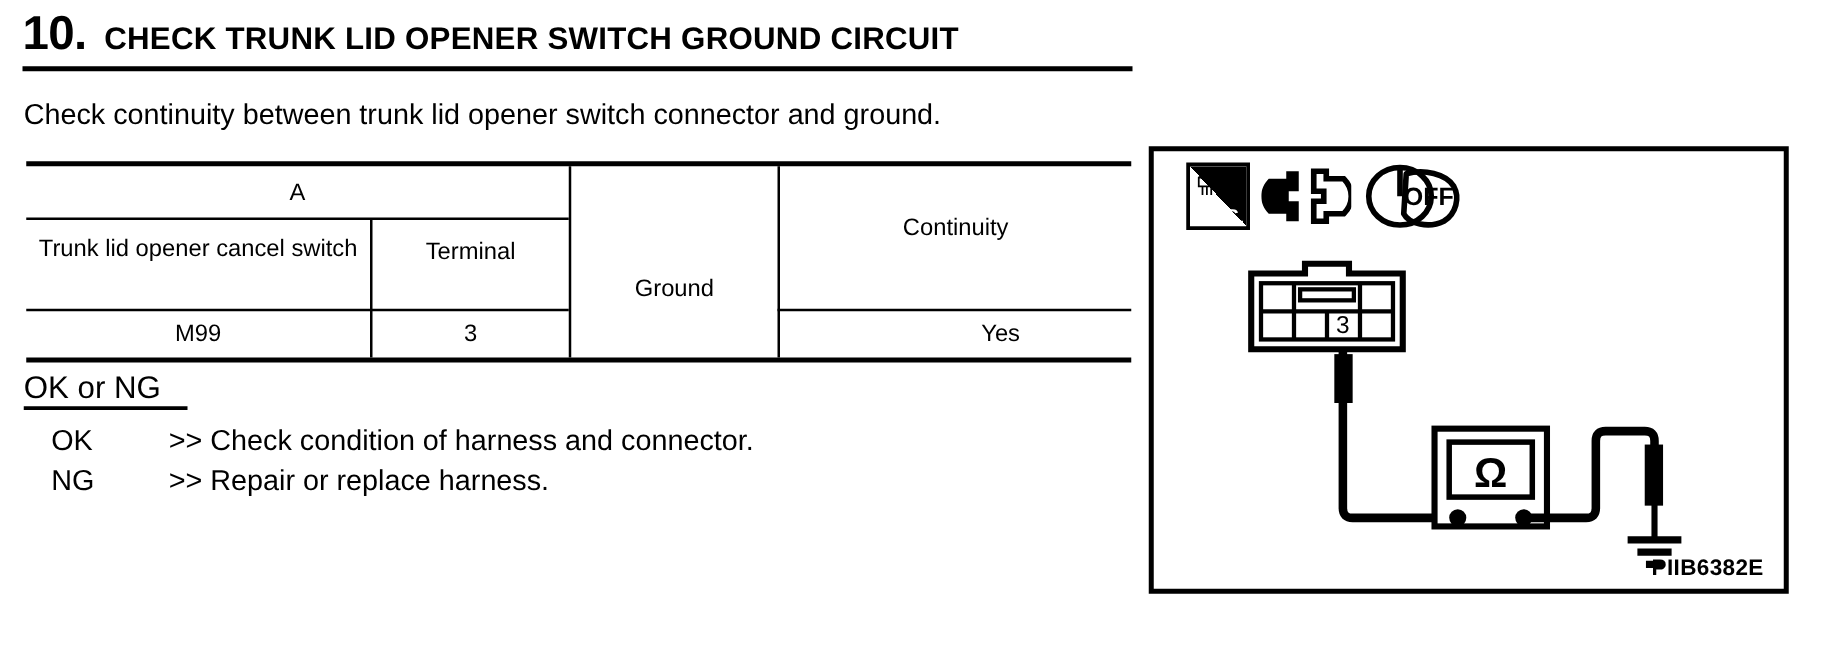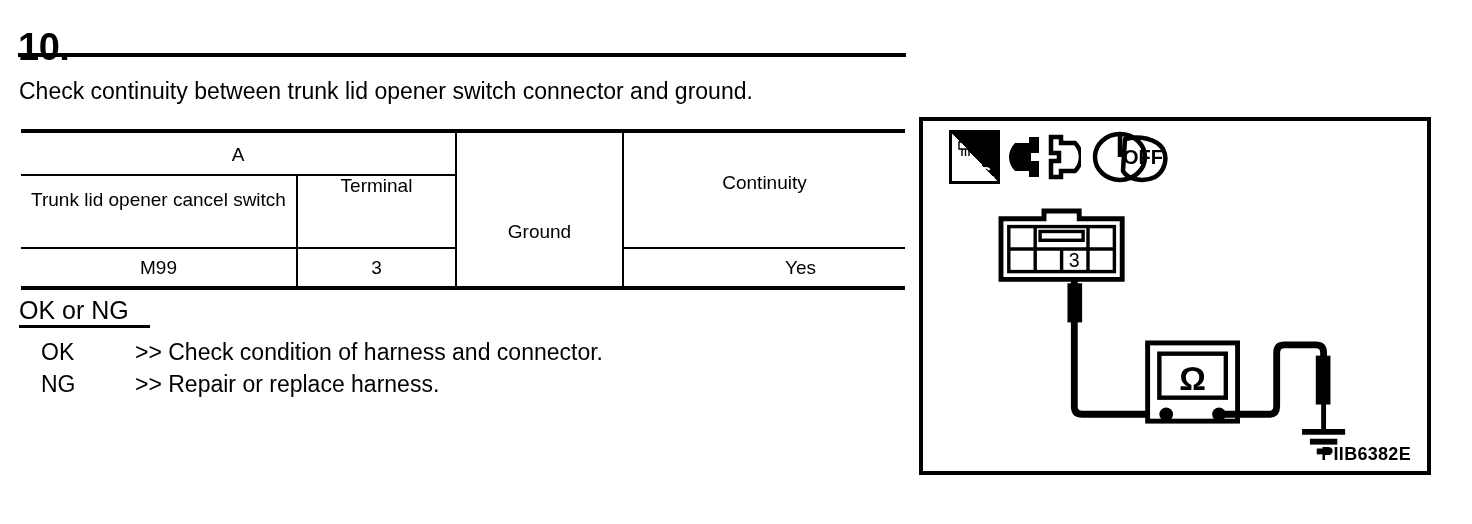--- a/index.html
+++ b/index.html
@@ -22,21 +22,20 @@
     left: 18px;
     top: 8px;
     display: flex;
     align-items: baseline;
   }
   #step-number {
     font-size: 38px;
     font-weight: bold;
     line-height: 1;
     letter-spacing: -0.5px;
-    margin-top: 20px;
   }
   #step-title {
     font-size: 25px;
     font-weight: bold;
     line-height: 1;
     margin-left: 14px;
     letter-spacing: 0.2px;
   }
   #heading-rule {
     position: absolute;
@@ -205,41 +204,42 @@
     font-weight: bold;
     letter-spacing: 0.3px;
     line-height: 1;
   }
 </style>
 </head>
 <body>
 
 <div id="step-heading">
   <span id="step-number">10.</span>
+  <span id="step-title">CHECK TRUNK LID OPENER SWITCH GROUND CIRCUIT</span>
 </div>
 <div id="heading-rule"></div>
 
 <div id="instruction">Check continuity between trunk lid opener switch connector and ground.</div>
 
 <div id="spec-table">
   <div class="tbl-rule-top"></div>
   <div class="tbl-rule-bottom"></div>
 
   <div class="vline" style="left:275px; top:46px; height:111px;"></div>
   <div class="vline" style="left:434px; top:4px; height:153px;"></div>
   <div class="vline" style="left:601px; top:4px; height:153px;"></div>
 
   <div class="hline" style="left:0; top:45px; width:434px;"></div>
   <div class="hline" style="left:0; top:118px; width:434px;"></div>
   <div class="hline" style="left:601px; top:118px; width:283px;"></div>
 
   <div class="cell" style="left:0; top:6px; width:434px; height:39px;">A</div>
 
   <div class="cell" style="left:0; top:33px; width:275px; height:75px;">Trunk lid opener cancel switch</div>
-  <div class="cell" style="left:277px; top:31px; width:157px; height:51px;">Terminal</div>
+  <div class="cell" style="left:277px; top:47px; width:157px; height:51px;">Terminal</div>
   <div class="cell" style="left:436px; top:4px; width:165px; height:198px;">Ground</div>
   <div class="cell" style="left:603px; top:4px; width:281px; height:100px;">Continuity</div>
 
   <div class="cell" style="left:0; top:120px; width:275px; height:37px;">M99</div>
   <div class="cell" style="left:277px; top:120px; width:157px; height:37px;">3</div>
   <div class="cell" style="left:603px; top:120px; width:281px; height:37px;margin-left:36px;">Yes</div>
 </div>
 
 <div id="ok-or-ng-label">OK or NG</div>
 <div id="ok-or-ng-underline"></div>

